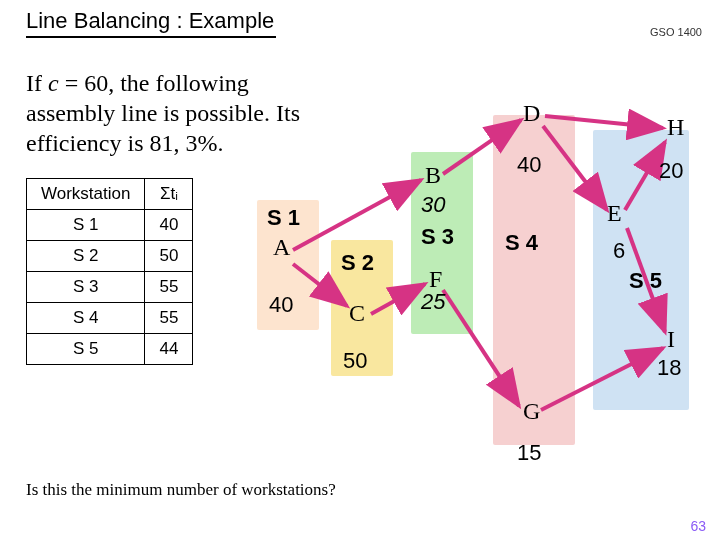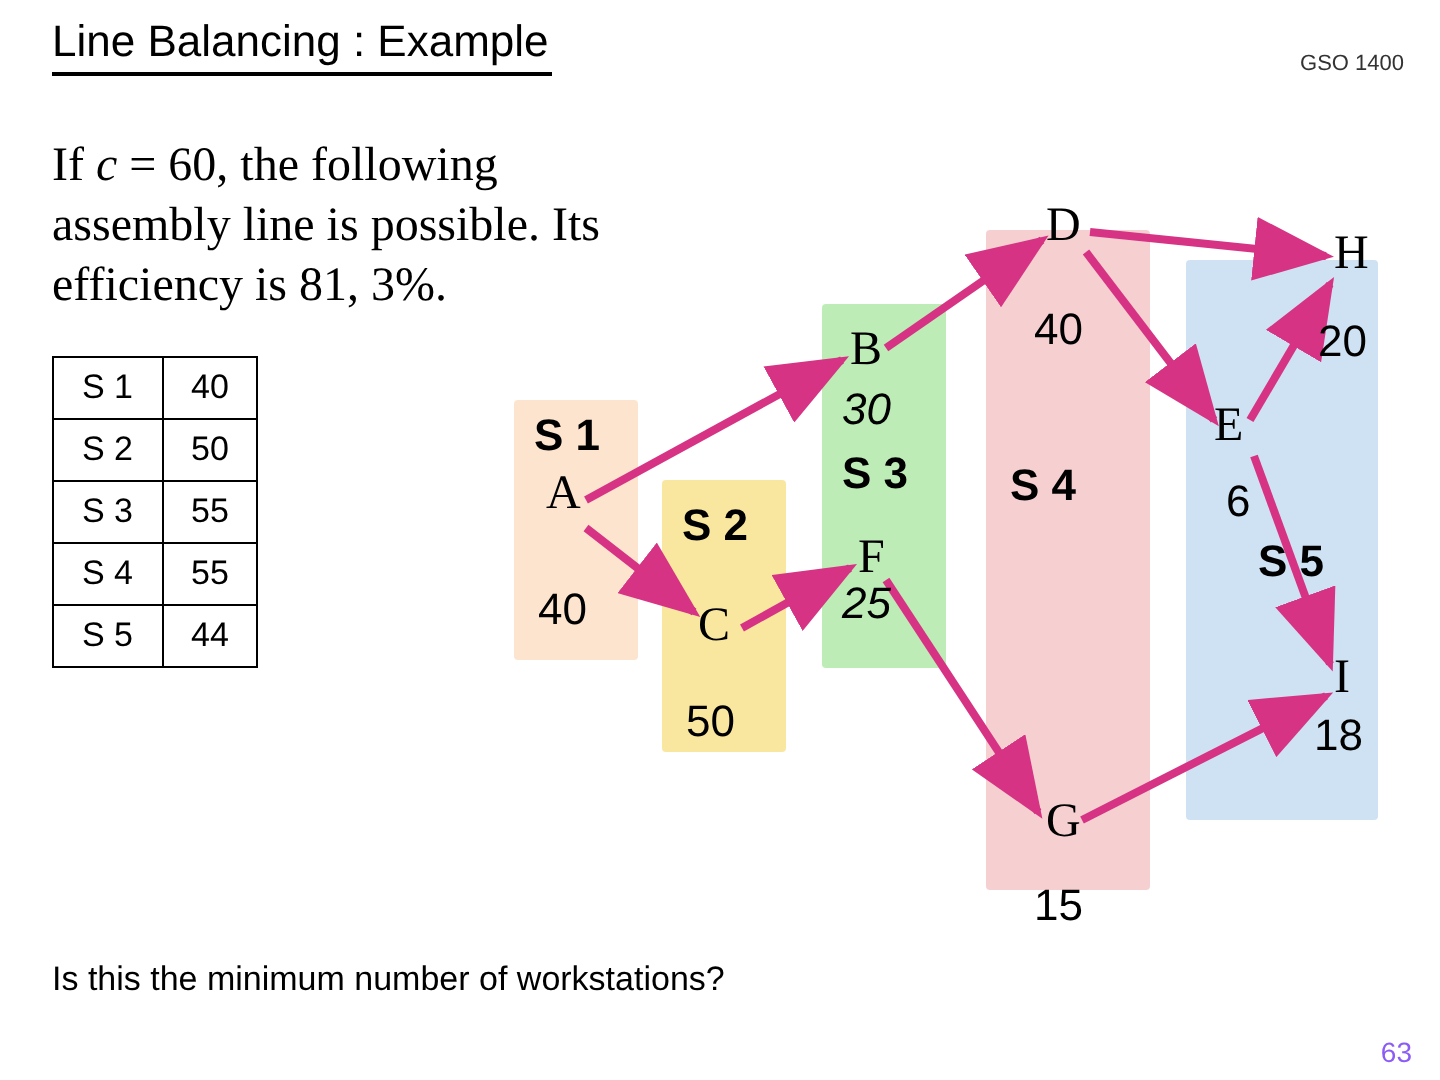--- a/index.html
+++ b/index.html
@@ -99,21 +99,21 @@
   .nD { left: 288px; top: 30px;  } .vD { left: 282px; top: 82px;  }
   .nE { left: 372px; top: 130px; } .vE { left: 378px; top: 168px; }
   .nF { left: 194px; top: 196px; } .vF { left: 186px; top: 219px; font-style: italic; }
   .nG { left: 288px; top: 328px; } .vG { left: 282px; top: 370px; }
   .nH { left: 432px; top: 44px;  } .vH { left: 424px; top: 88px;  }
   .nI { left: 432px; top: 256px; } .vI { left: 422px; top: 285px; }
   .question {
     position: absolute;
     top: 480px;
     left: 26px;
-    font-family: Liberation Sans, sans-serif;
+    font-family: Liberation Serif, serif;
     font-size: 17px;
   }
   .page-num {
     position: absolute;
     bottom: 6px;
     right: 14px;
     font-size: 14px;
     color: #8b5cf6;
   }
   svg.arrows {
@@ -128,20 +128,24 @@
 
 <div class="title">Line Balancing : Example</div>
 <div class="course-code">GSO 1400</div>
 
 <div class="description">
   <span>If </span><span class="italic">c</span><span> = 60, the following assembly line is possible. Its efficiency is 81, 3%.</span>
 </div>
 
 <table class="table">
   <tbody>
+      <tr>
+    <th>Workstation</th>
+    <th>Σtᵢ</th>
+  </tr>
   <tr>
         <td>S 1</td>
         <td>40</td>
       </tr>
   <tr>
         <td>S 2</td>
         <td>50</td>
       </tr>
   <tr>
         <td>S 3</td>

